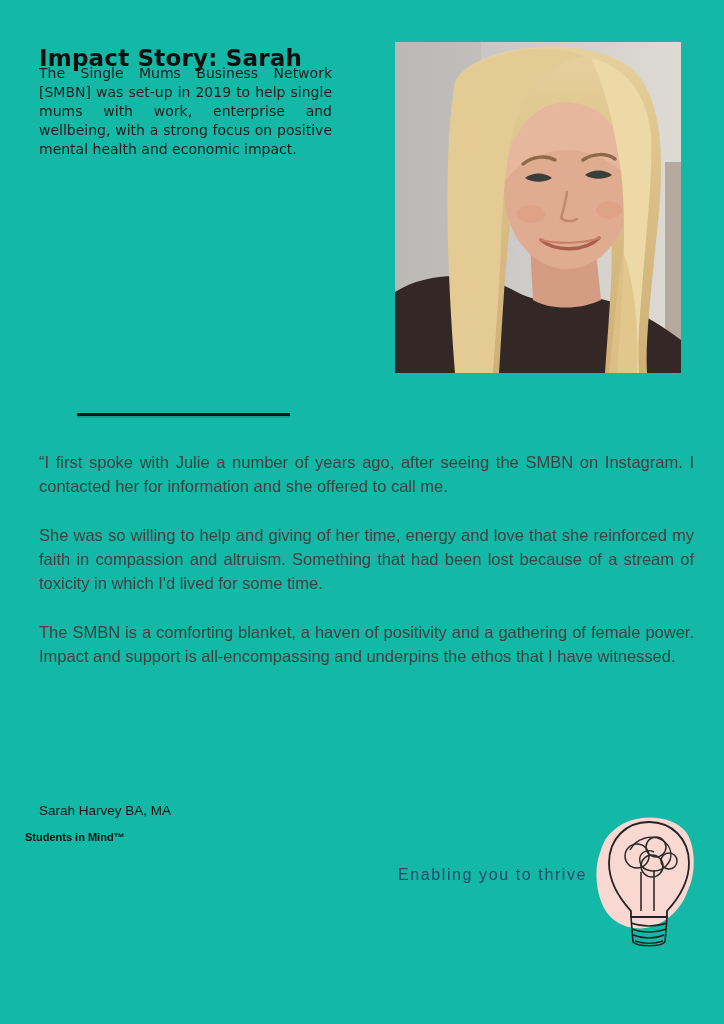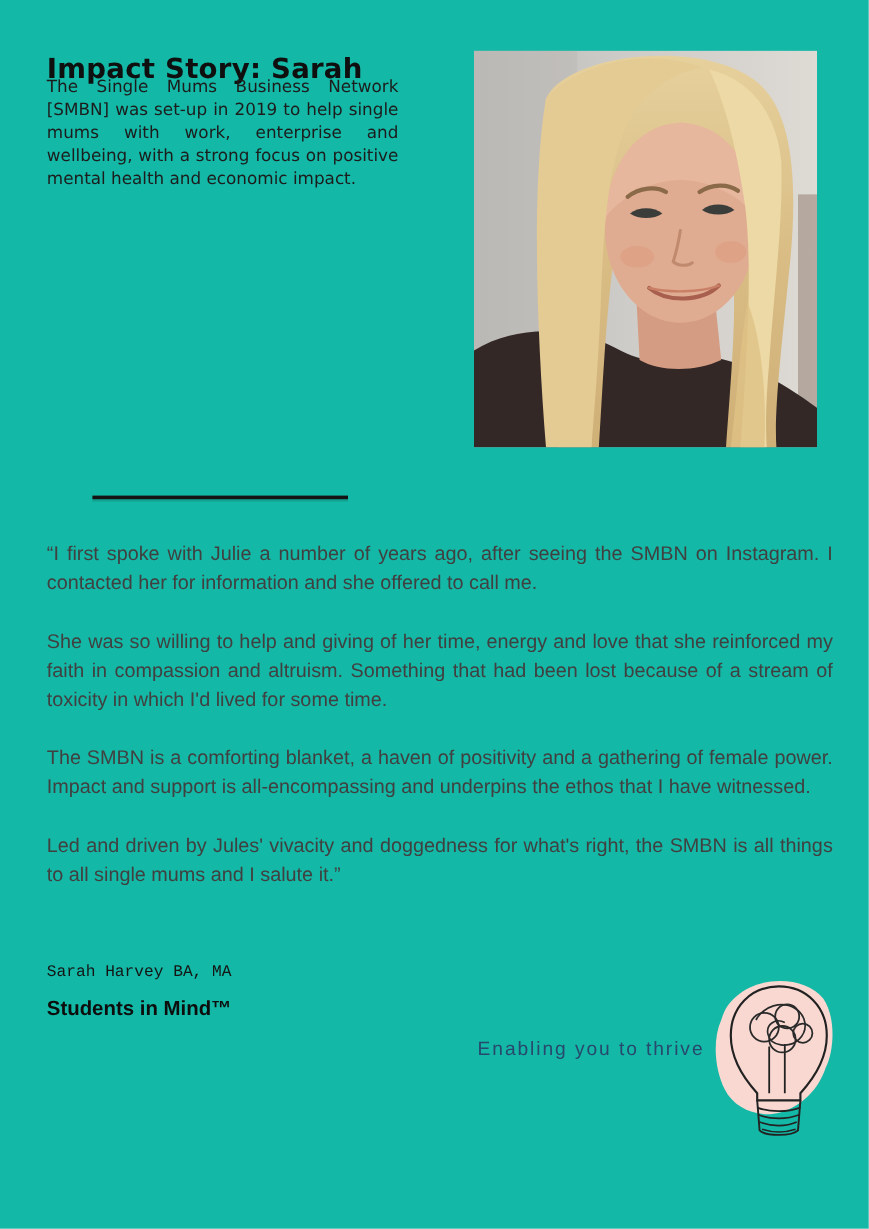--- a/index.html
+++ b/index.html
@@ -29,25 +29,25 @@
     position:absolute;left:77px;top:413px;width:213px;height:3px;background:#141414;
     box-shadow:0 2px 0 rgba(0,0,0,0.12);
   }
   .quote{position:absolute;left:39px;top:450px;width:655px;}
   .quote p{
     font-family:"Liberation Sans",sans-serif;font-size:16.5px;line-height:24px;
     color:#404040;text-align:justify;margin:0 0 25px 0;
   }
   .sig-author{
     position:absolute;left:39px;top:803px;
-    font-family:Liberation Mono, monospace;font-size:13.5px;color:#141414;
+    font-family:Liberation Sans, sans-serif;font-size:13.5px;color:#141414;
   }
   .sig-org{
-    position:absolute;left:39px;top:831px;
-    font-family:"Liberation Sans",sans-serif;font-weight:700;font-size:17px;color:#0d0d0d;
+    position:absolute;left:25px;top:831px;
+    font-family:"Liberation Sans",sans-serif;font-weight:700;font-size:11px;color:#0d0d0d;
   }
   .sig-url{
     position:absolute;left:39px;top:867px;
     font-family:"Liberation Sans",sans-serif;font-size:23px;color:#121212;letter-spacing:0.2px;
   }
   .logo-text{position:absolute;left:398px;top:862px;width:200px;}
   .logo-wordmark{
     font-family:"Liberation Serif","DejaVu Serif",serif;font-weight:700;
     font-size:24px;color:#27496d;letter-spacing:0.4px;white-space:nowrap;
   }
@@ -114,21 +114,20 @@
       <path d="M228,210 C240,240 244,290 242,331 L214,331 C220,280 222,240 228,210 Z" fill="#dfc286" opacity="0.8"></path>
     </svg>
   </div>
 
   <div class="divider"></div>
 
   <div class="quote">
     <p>“I first spoke with Julie a number of years ago, after seeing the SMBN on Instagram. I contacted her for information and she offered to call me.</p>
     <p>She was so willing to help and giving of her time, energy and love that she reinforced my faith in compassion and altruism. Something that had been lost because of a stream of toxicity in which I'd lived for some time.</p>
     <p>The SMBN is a comforting blanket, a haven of positivity and a gathering of female power. Impact and support is all-encompassing and underpins the ethos that I have witnessed.</p>
-    <p>Led and driven by Jules' vivacity and doggedness for what's right, the SMBN is all things to all single mums and I salute it.”</p>
   </div>
 
   <div class="sig-author">Sarah Harvey BA, MA</div>
   <div class="sig-org">Students in Mind™</div>
 
   <div class="logo-text">
     <div class="logo-tagline">Enabling you to thrive</div>
   </div>
 
   <div class="logo-bulb">

